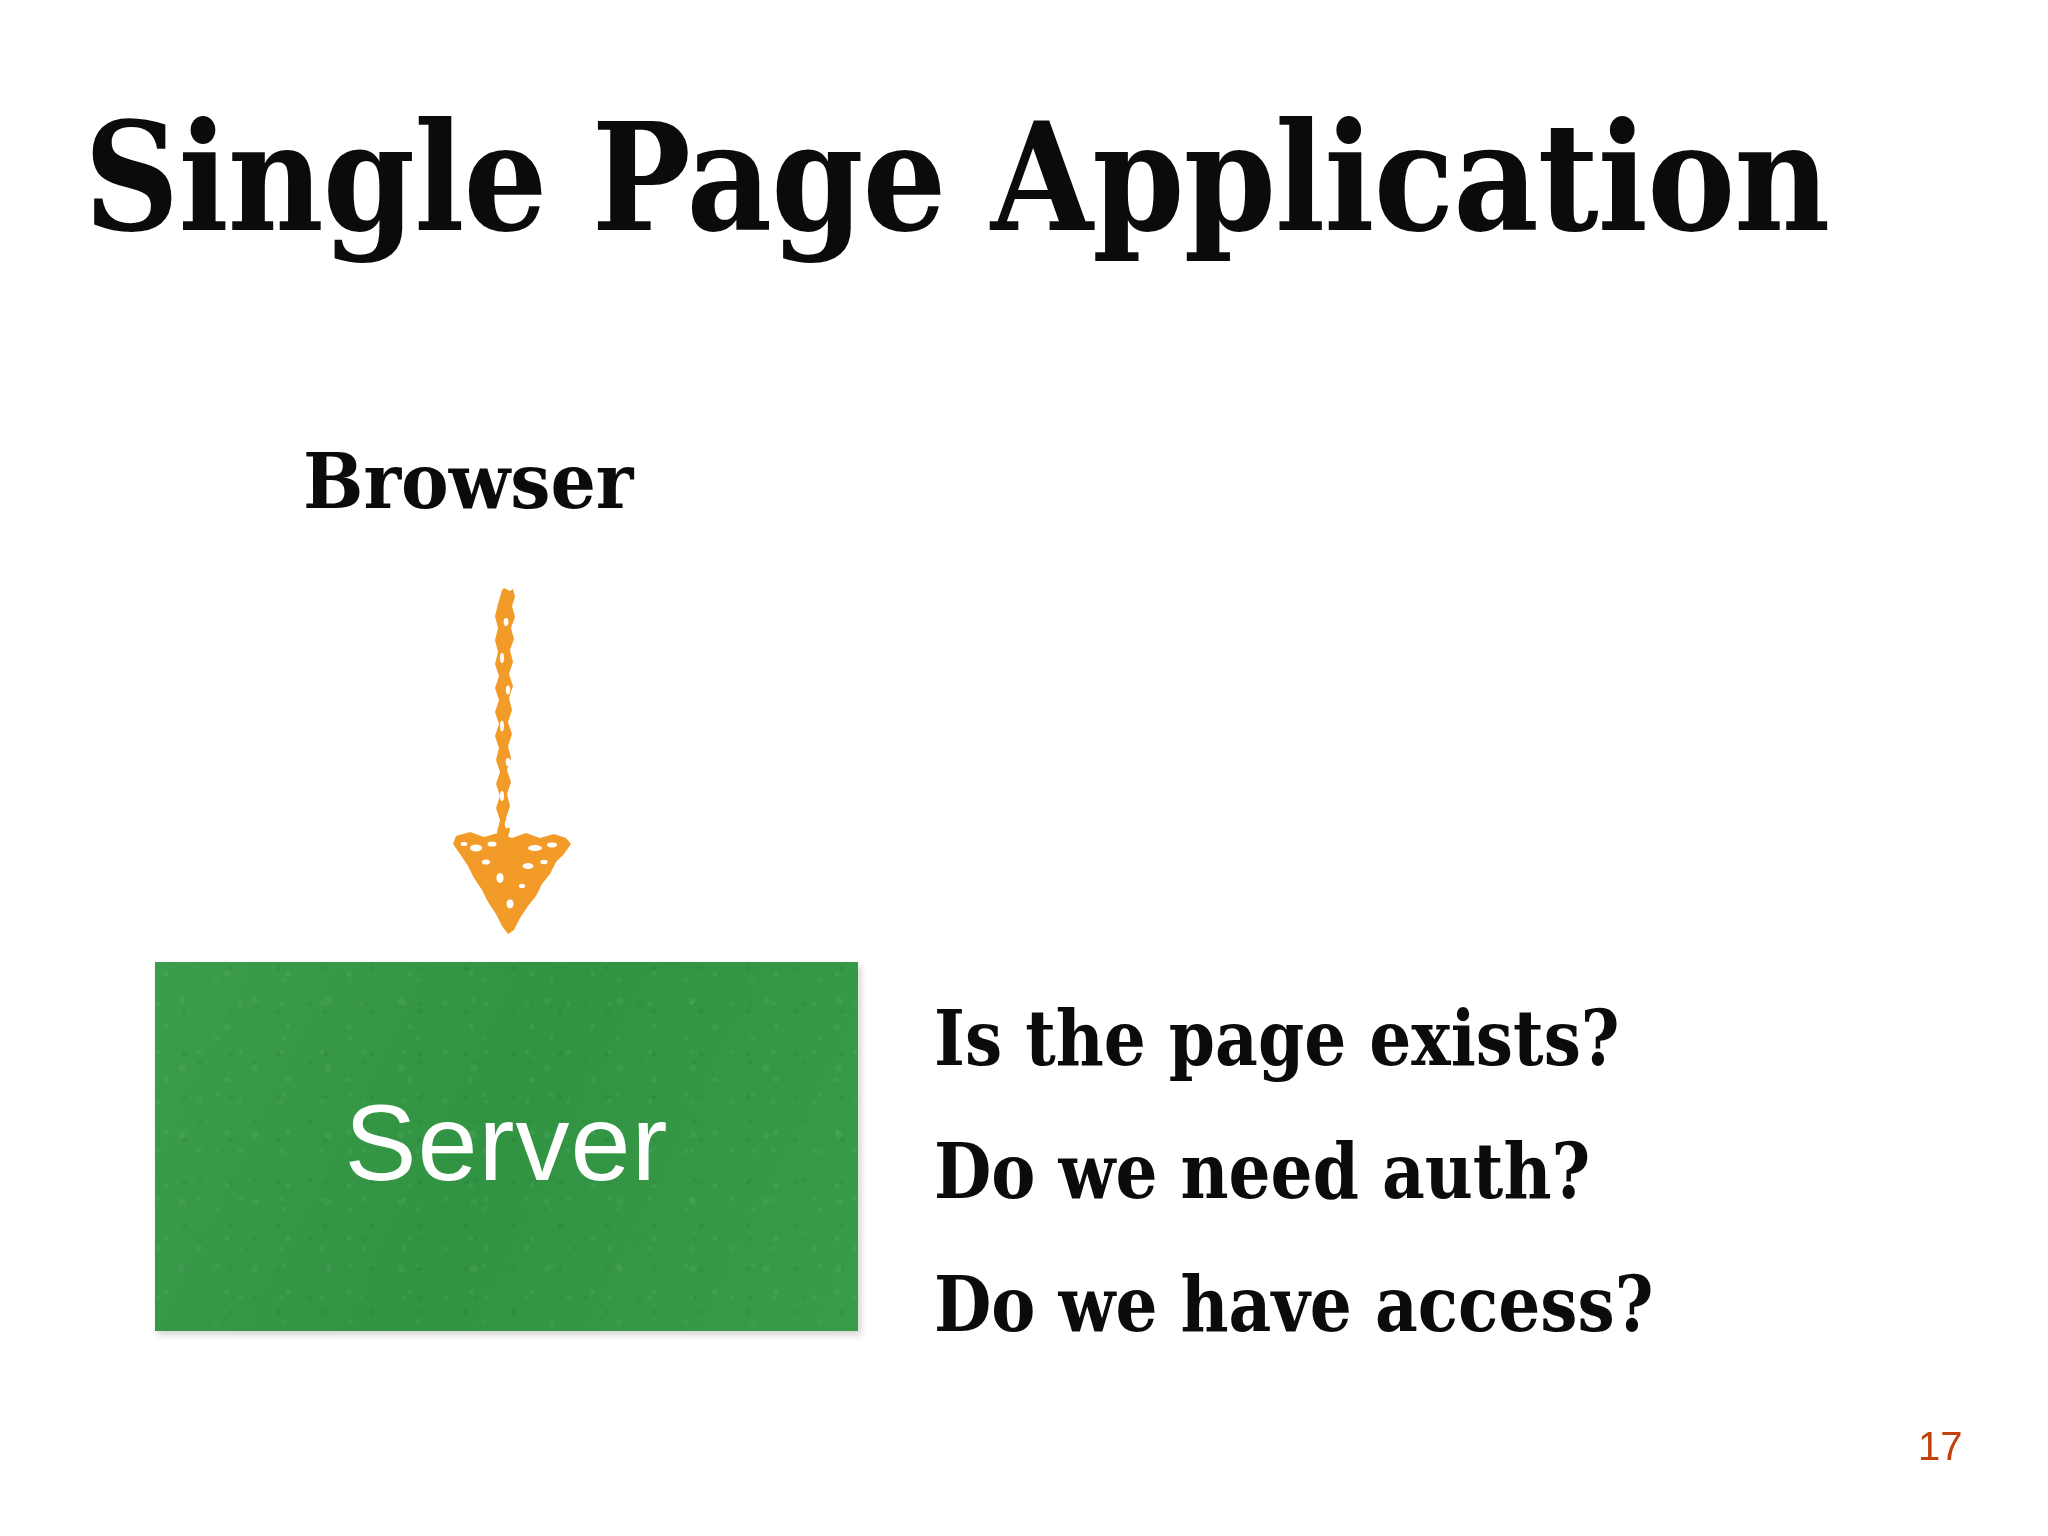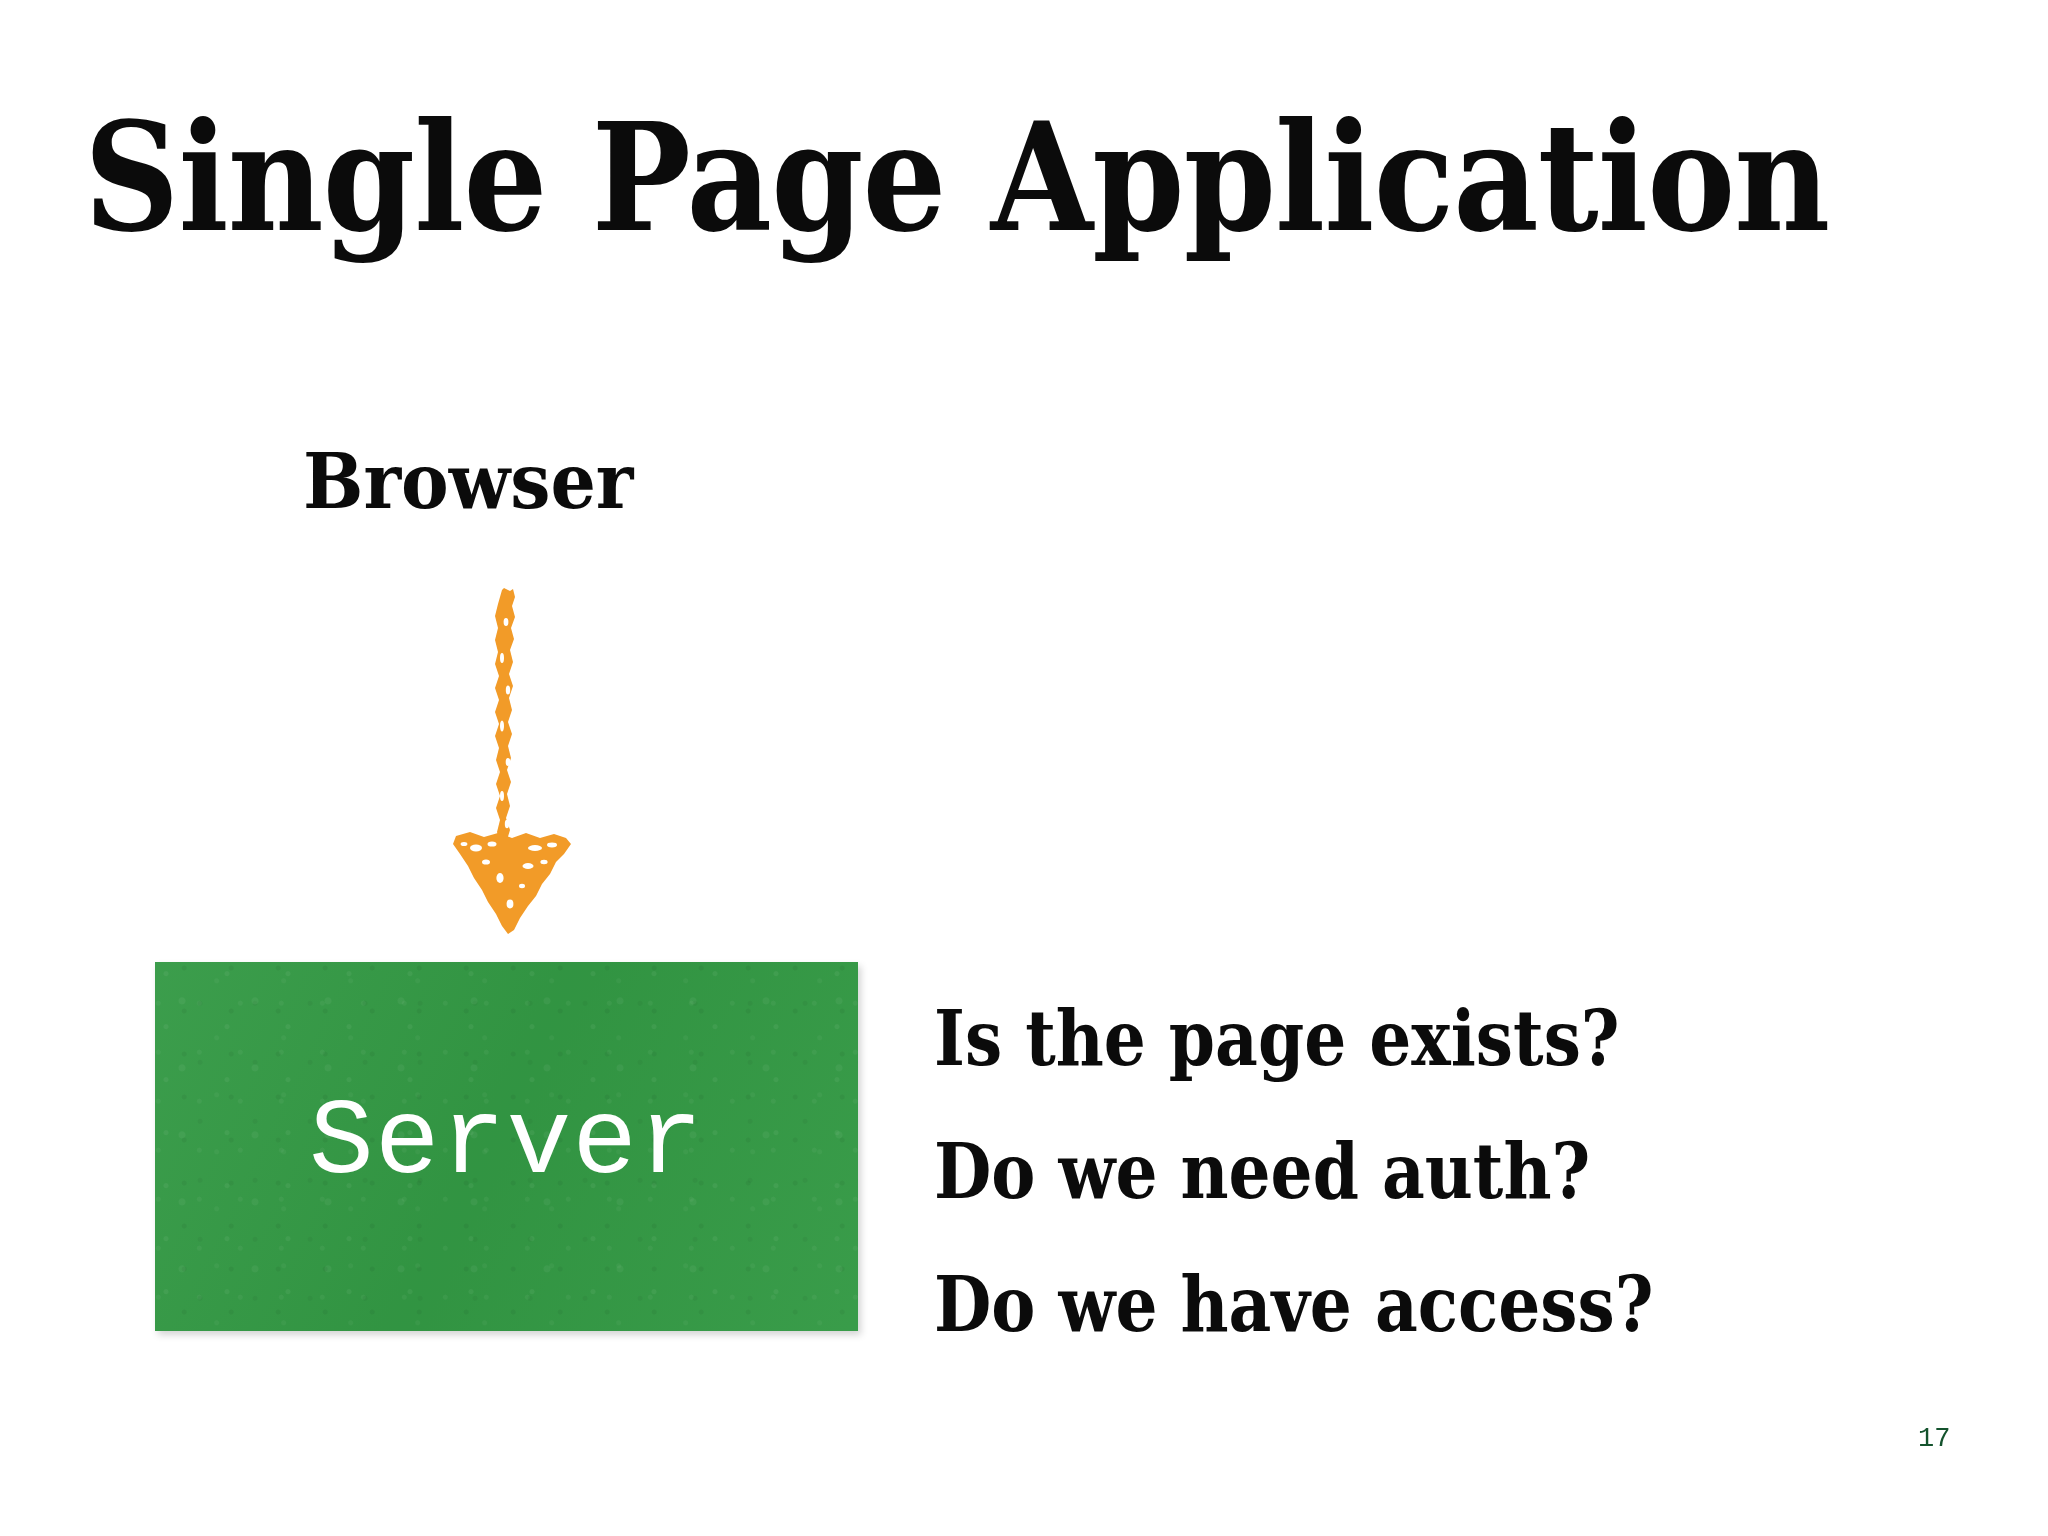--- a/index.html
+++ b/index.html
@@ -85,21 +85,21 @@
       radial-gradient(circle at 8% 84%, rgba(255,255,255,0.045) 0 2px, transparent 3px),
       radial-gradient(circle at 92% 33%, rgba(255,255,255,0.04) 0 2px, transparent 3px),
       linear-gradient(116deg, rgba(255,255,255,0.045) 0%, rgba(0,0,0,0.035) 48%, rgba(255,255,255,0.03) 100%);
     background-size: 61px 53px, 47px 43px, 73px 67px, 55px 59px, 41px 49px, 67px 57px, 100% 100%;
     box-shadow: 3px 4px 7px rgba(0,0,0,0.17);
     display: flex;
     align-items: center;
     justify-content: center;
   }
   .server-label {
-    font-family: Liberation Mono, monospace;
+    font-family: Liberation Sans, sans-serif;
     font-weight: 400;
     font-size: 108px;
     line-height: 1;
     color: #ffffff;
     letter-spacing: 1px;
     position: relative;
     top: -4px;
   }
 
   
@@ -119,24 +119,24 @@
     white-space: nowrap;
     transform: scaleX(0.87);
     transform-origin: left center;
   }
 
   
   .page-number {
     position: absolute;
     left: 1918px;
     top: 1424px;
-    font-family: Liberation Mono, monospace;
+    font-family: Liberation Sans, sans-serif;
     font-weight: 400;
-    font-size: 27px;
-    color: #14532d;
+    font-size: 40px;
+    color: #c2410c;
   }
 </style>
 </head>
 <body>
 
 <div class="slide">
 
   <div class="slide-title">Single Page Application</div>
 
   <div class="browser-label">Browser</div>

